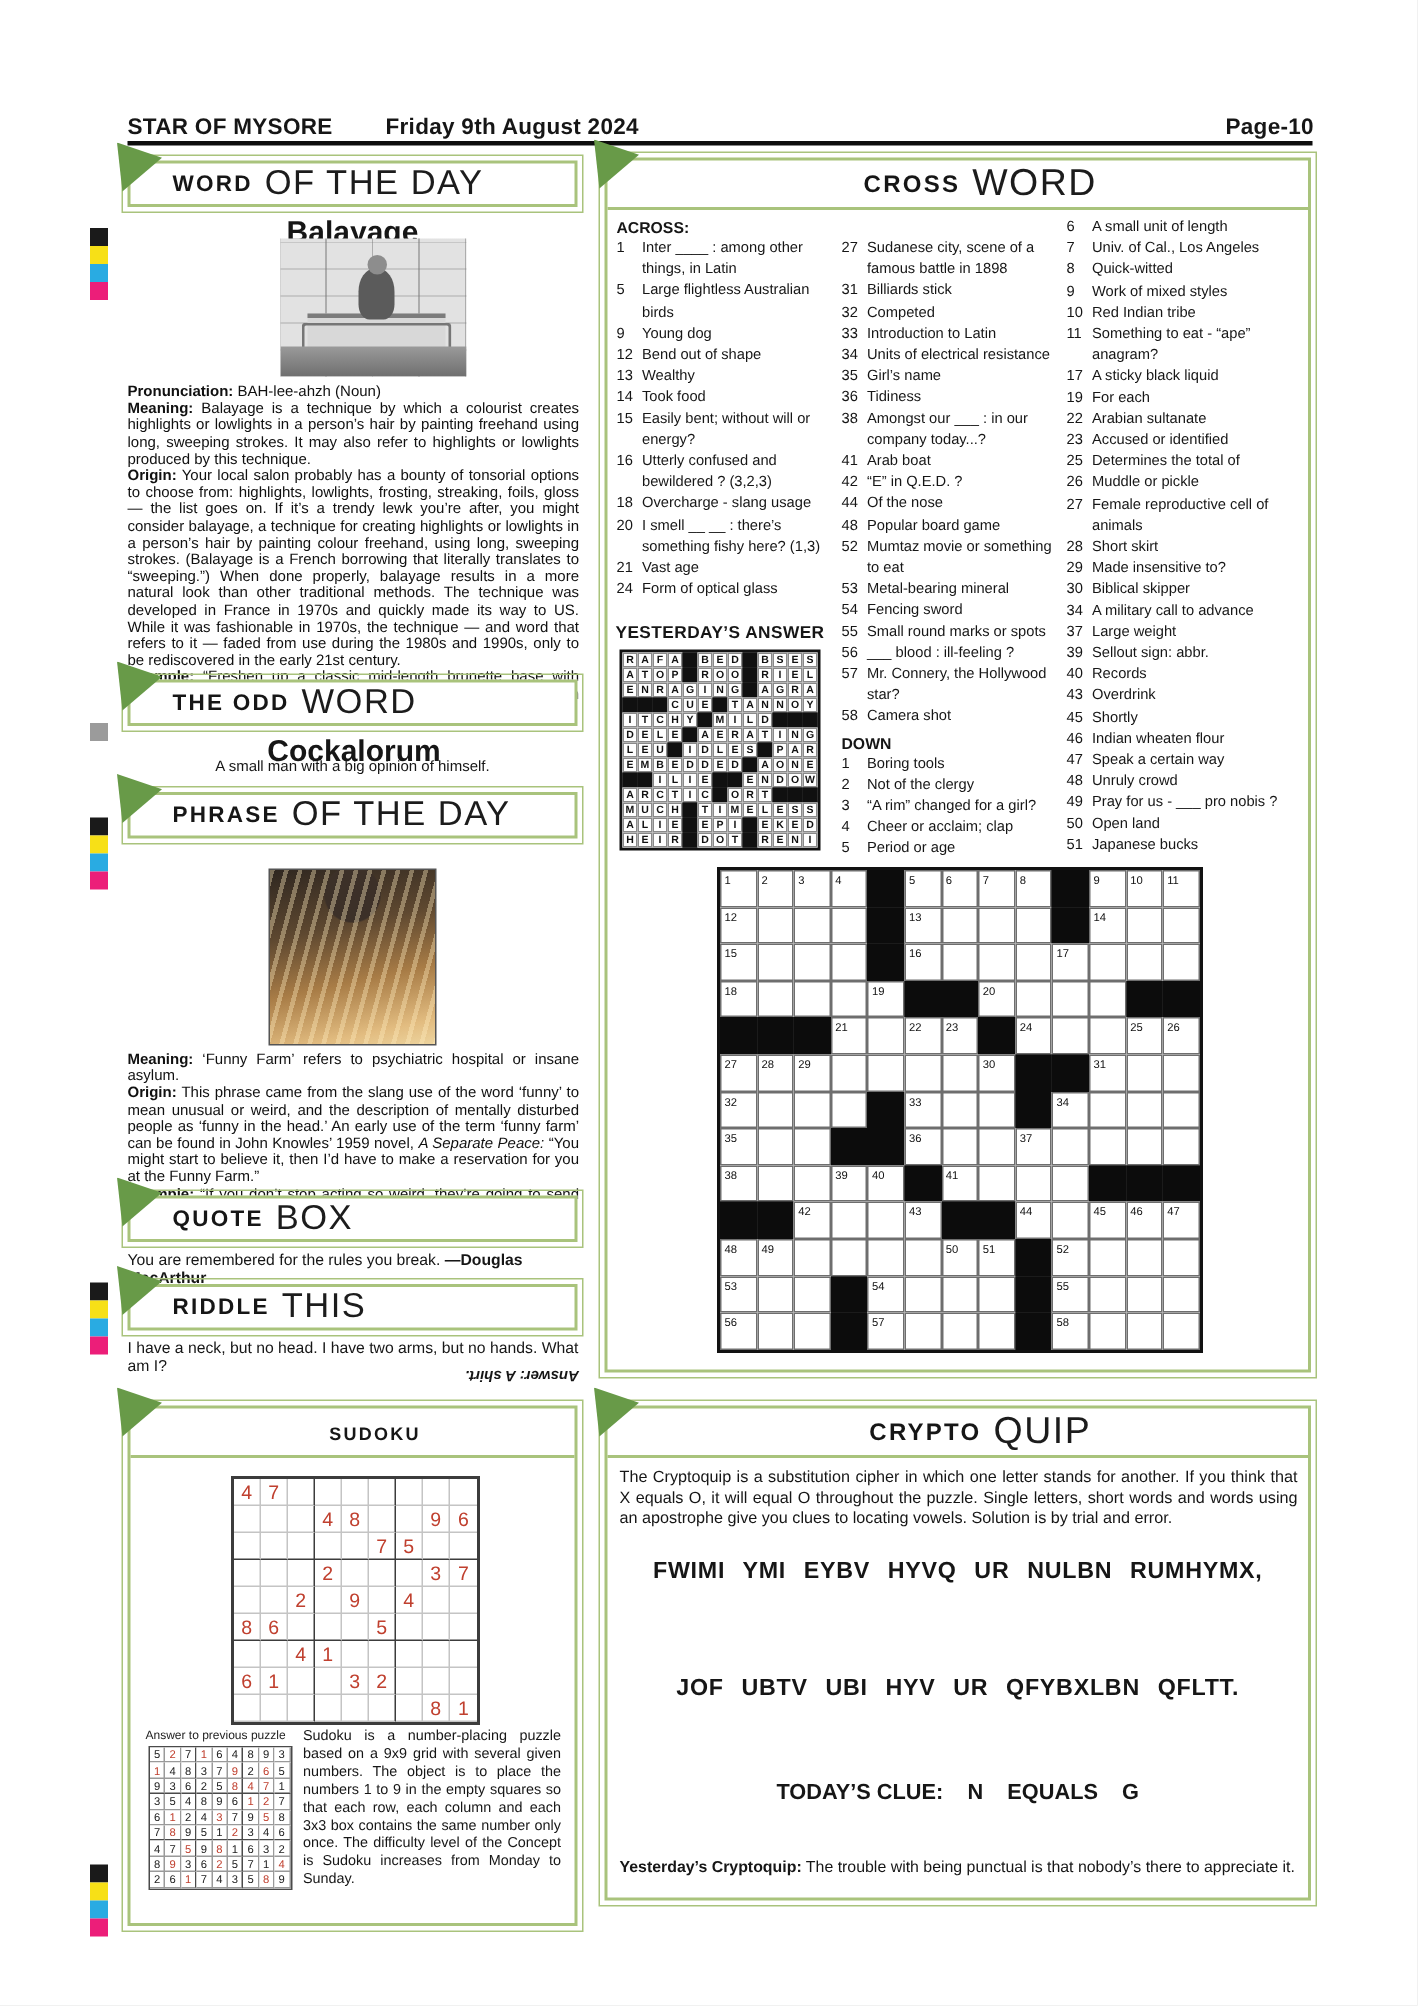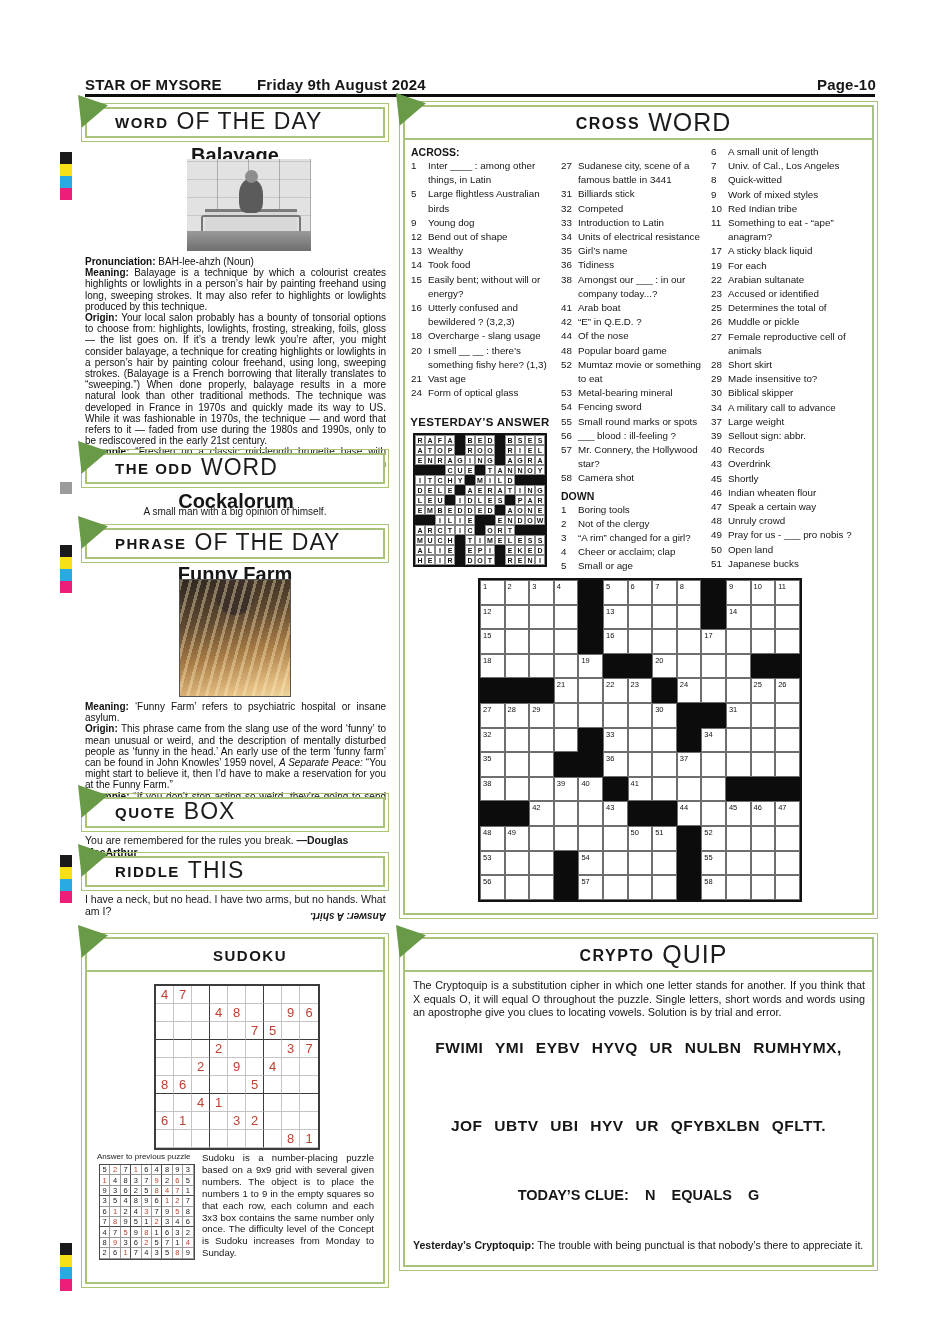--- a/index.html
+++ b/index.html
@@ -152,21 +152,20 @@
     <span class="sh-light">WORD</span>
   </div>
   <div class="abs center word-title" style="left:86px; top:490px; width:300px;">Cockalorum</div>
   <div class="abs center smalldef" style="left:85px; top:506px; width:300px;">A small man with a big opinion of himself.</div>
 
   <div class="sec-head" style="left:85px; top:528px; width:300px;">
     <div class="flag"></div>
     <span class="sh-bold">PHRASE</span>
     <span class="sh-light">OF THE DAY</span>
   </div>
-  <div class="abs center word-title" style="left:85px; top:563px; width:300px;">Funny Farm</div>
   <div class="abs" id="photo2" style="left:179px; top:579px;"></div>
   <div class="abs copy" style="left:85px; top:701px; width:301px;">
     <b>Meaning:</b>
     <span>‘Funny Farm’ refers to psychiatric hospital or insane asylum.</span><br>
     <b>Origin:</b>
     <span>This phrase came from the slang use of the word ‘funny’ to mean unusual or weird, and the description of mentally disturbed people as ‘funny in the head.’ An early use of the term ‘funny farm’ can be found in John Knowles’ 1959 novel,</span>
     <i>A Separate Peace:</i>
     <span>“You might start to believe it, then I’d have to make a reservation for you at the Funny Farm.”</span><br>
     <b>Example:</b>
     <span>“If you don’t stop acting so weird, they’re going to send you to the funny farm.”</span>
@@ -188,21 +187,21 @@
     <span class="sh-light">THIS</span>
   </div>
   <div class="abs" style="left:85px; top:893px; width:301px; font-size:10.5px;">I have a neck, but no head. I have two arms, but no hands. What am I?</div>
   <div class="abs" style="left:85px; top:906px; width:301px; text-align:right;">
     <span class="updown">Answer: A shirt.</span>
   </div>
 
   <div class="panel" style="left:85px; top:937px; width:300px; height:347px;">
     <div class="panel-title">
       <div class="flag"></div>
-      <span class="sh-bold" style="font-size:15px;">SUDOKU</span>
+      <span class="sh-bold" style="font-size:12px;">SUDOKU</span>
     </div>
     <div class="abs" id="sgrid" style="left:67px; top:45px;">
         <div class="scell">4</div>
         <div class="scell">7</div>
         <div class="scell vl"></div>
         <div class="scell"></div>
         <div class="scell"></div>
         <div class="scell vl"></div>
         <div class="scell"></div>
         <div class="scell"></div>
@@ -425,21 +424,21 @@
             <span class="cnum">24</span>
             <span class="ctext">Form of optical glass</span>
           </div>
         </div>
     </div>
     <div class="abs" id="clue-col-2" style="left:156px; top:38px; width:150px;">
       <div class="label-spacer"></div>
       <div id="clues-a2">
           <div class="clue">
             <span class="cnum">27</span>
-            <span class="ctext">Sudanese city, scene of a famous battle in 3441</span>
+            <span class="ctext">Sudanese city, scene of a famous battle in 1898</span>
           </div>
           <div class="clue">
             <span class="cnum">31</span>
             <span class="ctext">Billiards stick</span>
           </div>
           <div class="clue">
             <span class="cnum">32</span>
             <span class="ctext">Competed</span>
           </div>
           <div class="clue">
@@ -520,21 +519,21 @@
           <div class="clue">
             <span class="cnum">3</span>
             <span class="ctext">“A rim” changed for a girl?</span>
           </div>
           <div class="clue">
             <span class="cnum">4</span>
             <span class="ctext">Cheer or acclaim; clap</span>
           </div>
           <div class="clue">
             <span class="cnum">5</span>
-            <span class="ctext">Small or age</span>
+            <span class="ctext">Period or age</span>
           </div>
         </div>
     </div>
     <div class="abs" id="clue-col-3" style="left:306px; top:38px; width:160px;">
       <div id="clues-d2">
           <div class="clue">
             <span class="cnum">6</span>
             <span class="ctext">A small unit of length</span>
           </div>
           <div class="clue">

